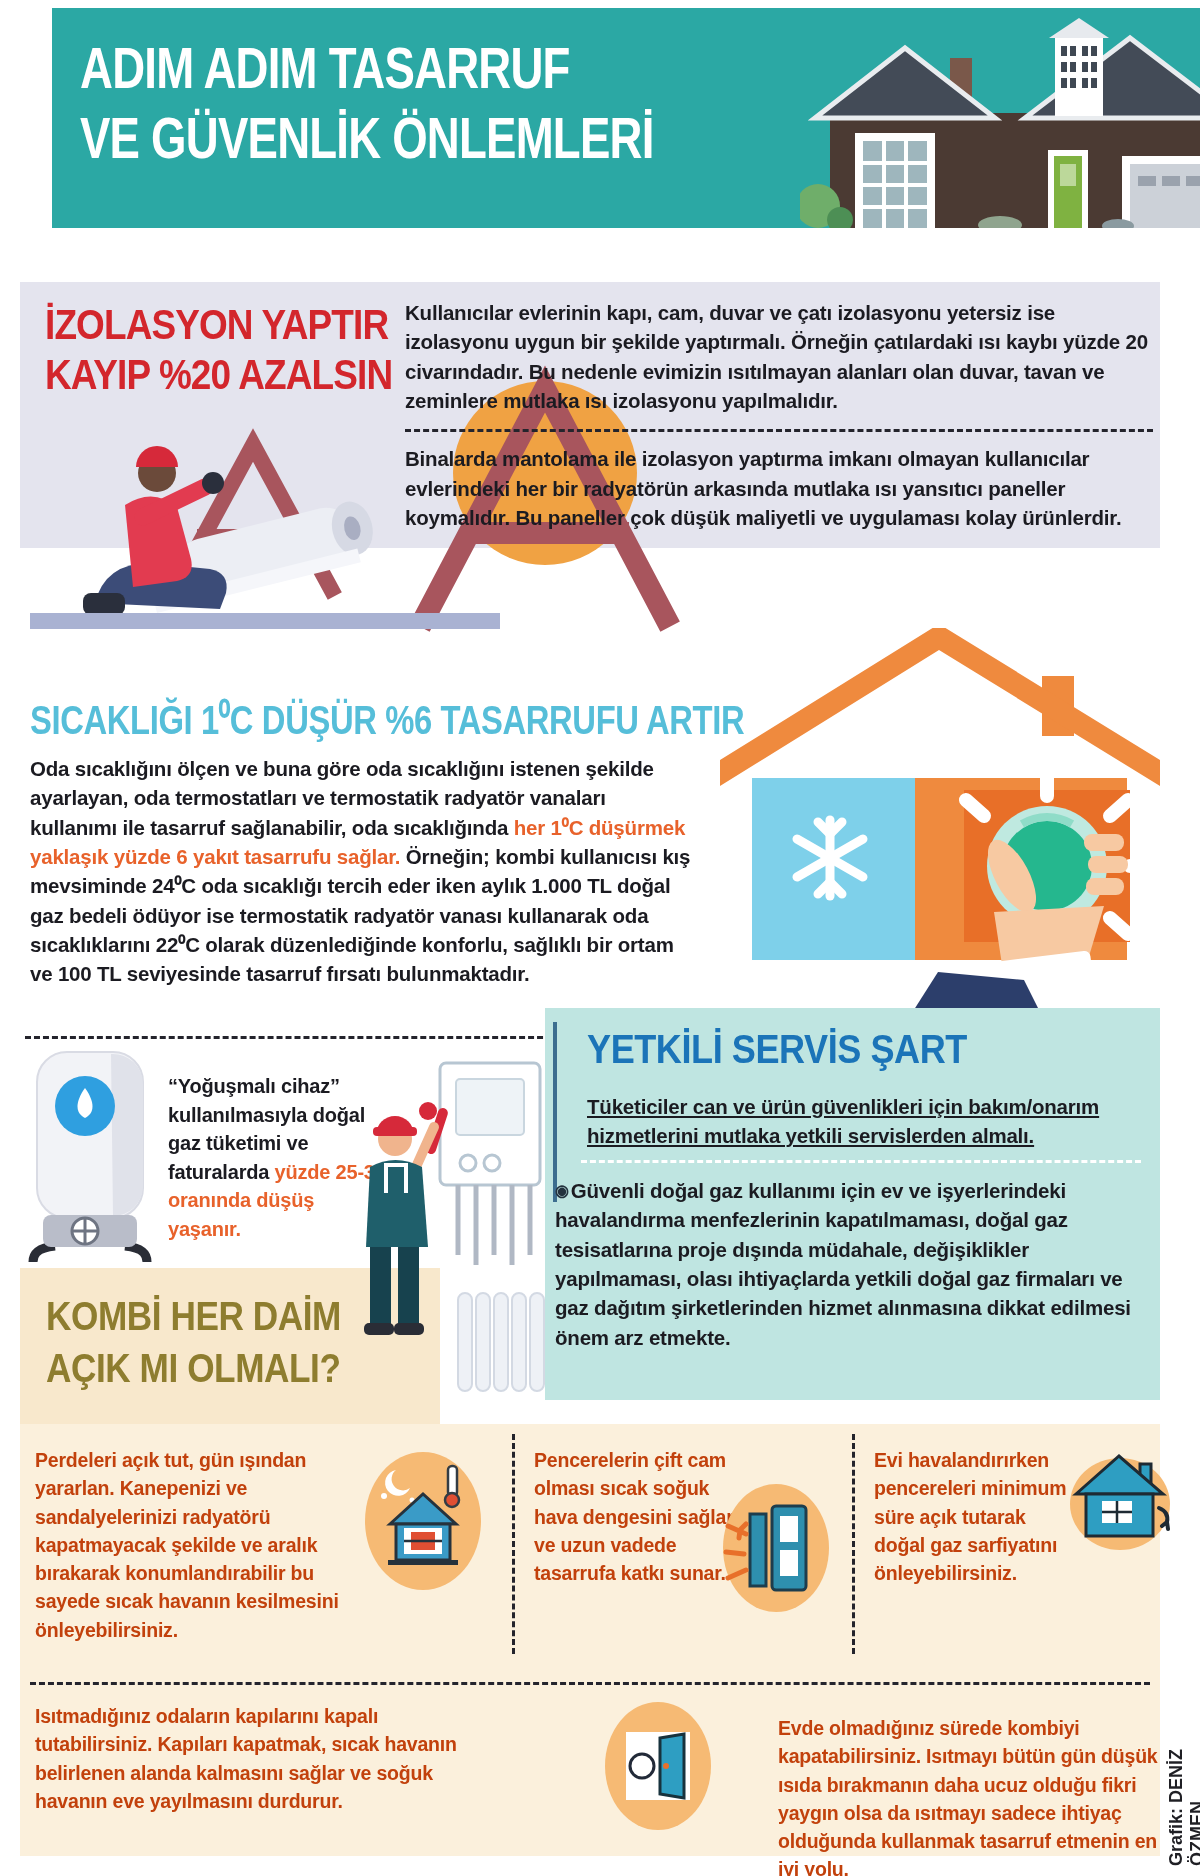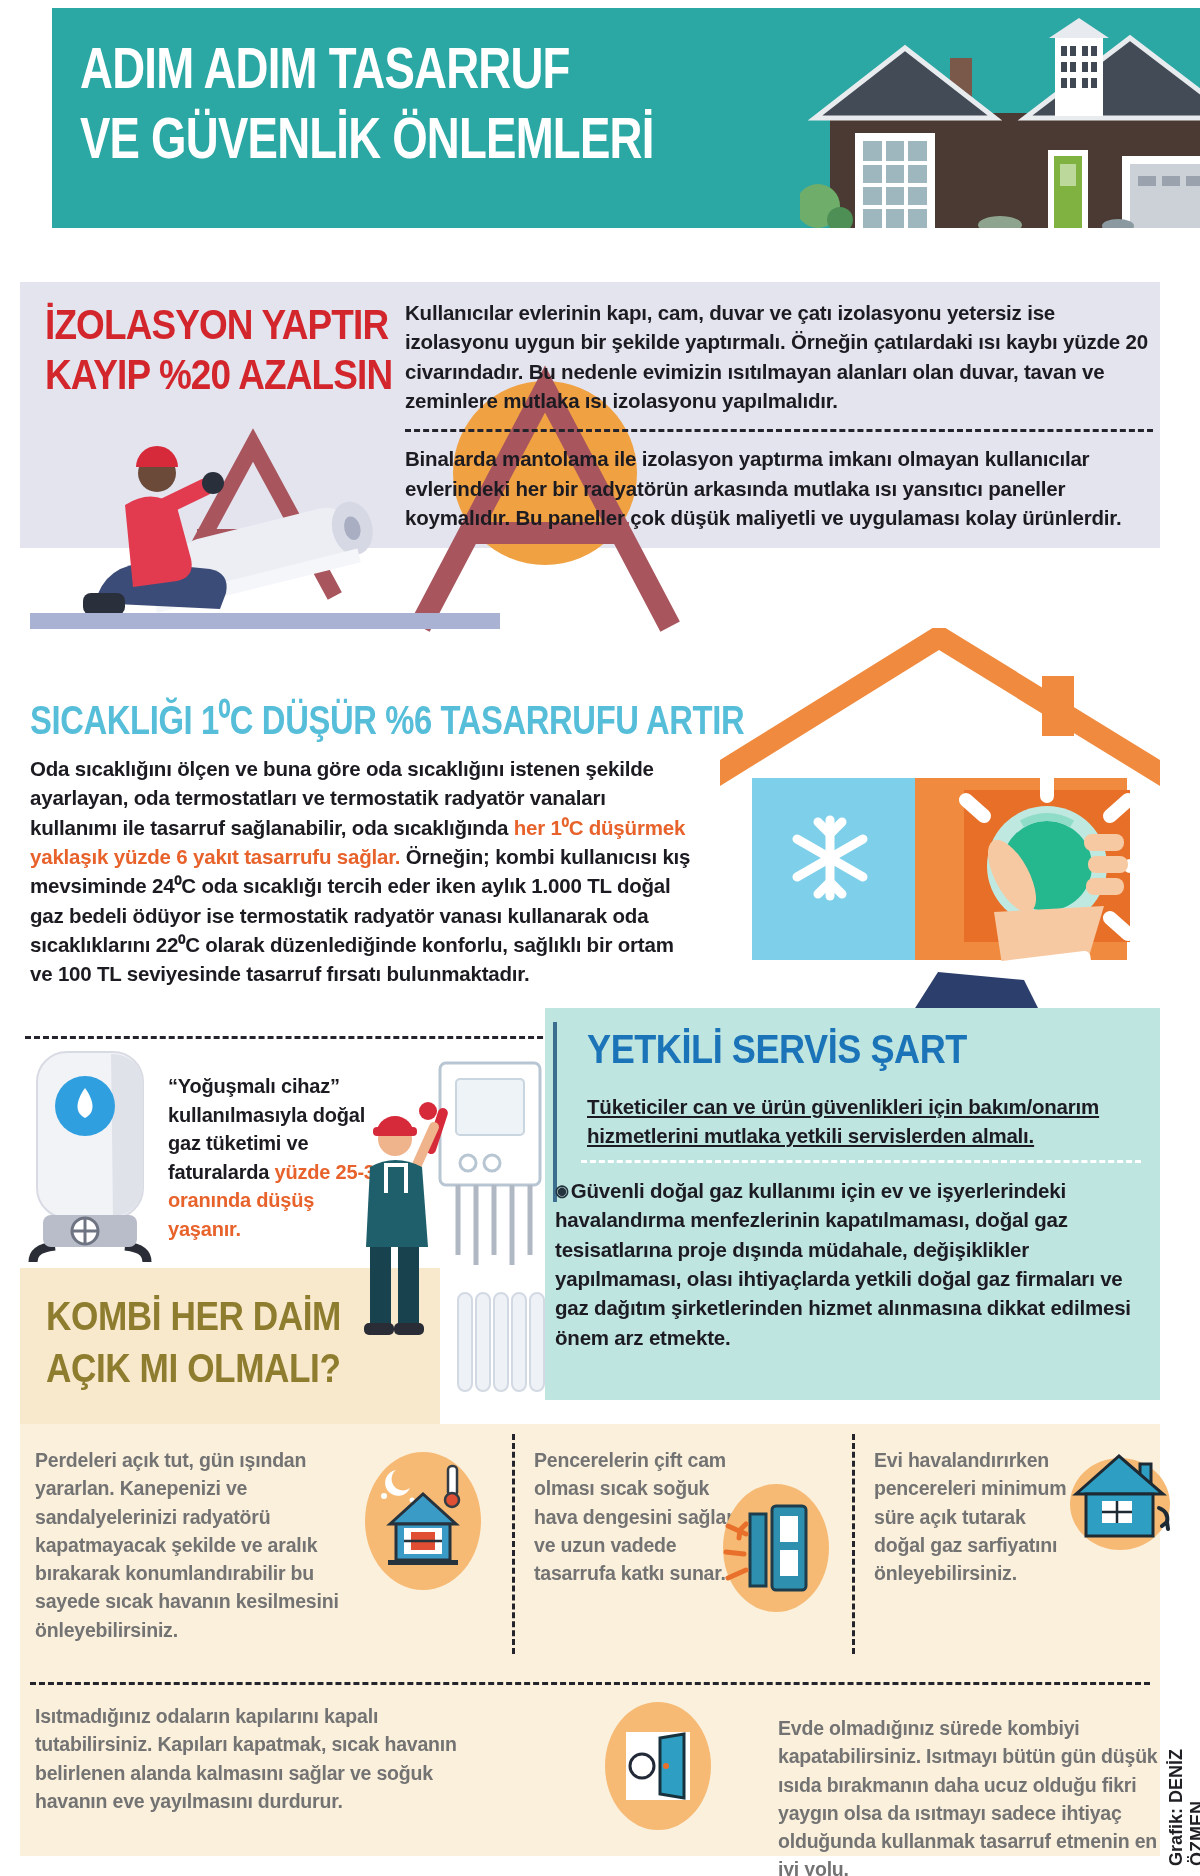--- a/index.html
+++ b/index.html
@@ -15,21 +15,21 @@
     transform:scaleX(0.88); transform-origin:left top; letter-spacing:-1px; }
   .h-blue  { color:#56bed9; font-size:41px; font-weight:800; white-space:nowrap;
     transform:scaleX(0.80); transform-origin:left top; letter-spacing:-0.5px; }
   .h-dblue { color:#1b74b8; font-size:41px; font-weight:800; white-space:nowrap;
     transform:scaleX(0.88); transform-origin:left top; letter-spacing:-0.5px; }
   .h-olive { color:#8e7d2f; font-size:40px; font-weight:800; line-height:1.3;
     transform:scaleX(0.88); transform-origin:left top; letter-spacing:-0.5px; }
 
   
   .bt  { font-size:20.5px; line-height:1.43; font-weight:700; color:#1b1b21; letter-spacing:-0.2px; }
-  .bt19 { font-size:19.5px; line-height:1.45; font-weight:700; color:#737373; letter-spacing:-0.2px; }
+  .bt19 { font-size:19.5px; line-height:1.45; font-weight:700; color:#c2410c; letter-spacing:-0.2px; }
   .hl  { color:#e8622b; }
 
   
   .dash-h { border-top:3.5px dashed #24242c; height:0; }
   .dash-v { border-left:3.5px dashed #24242c; width:0; }
   .dash-w { border-top:3px dashed #ffffff; height:0; }
 
   .header { background:#2ba8a4;margin-left:42px; }
   .sec1-box { background:#e4e4ee; }
   .teal-box { background:#bfe5e1;padding-left:36px; }

